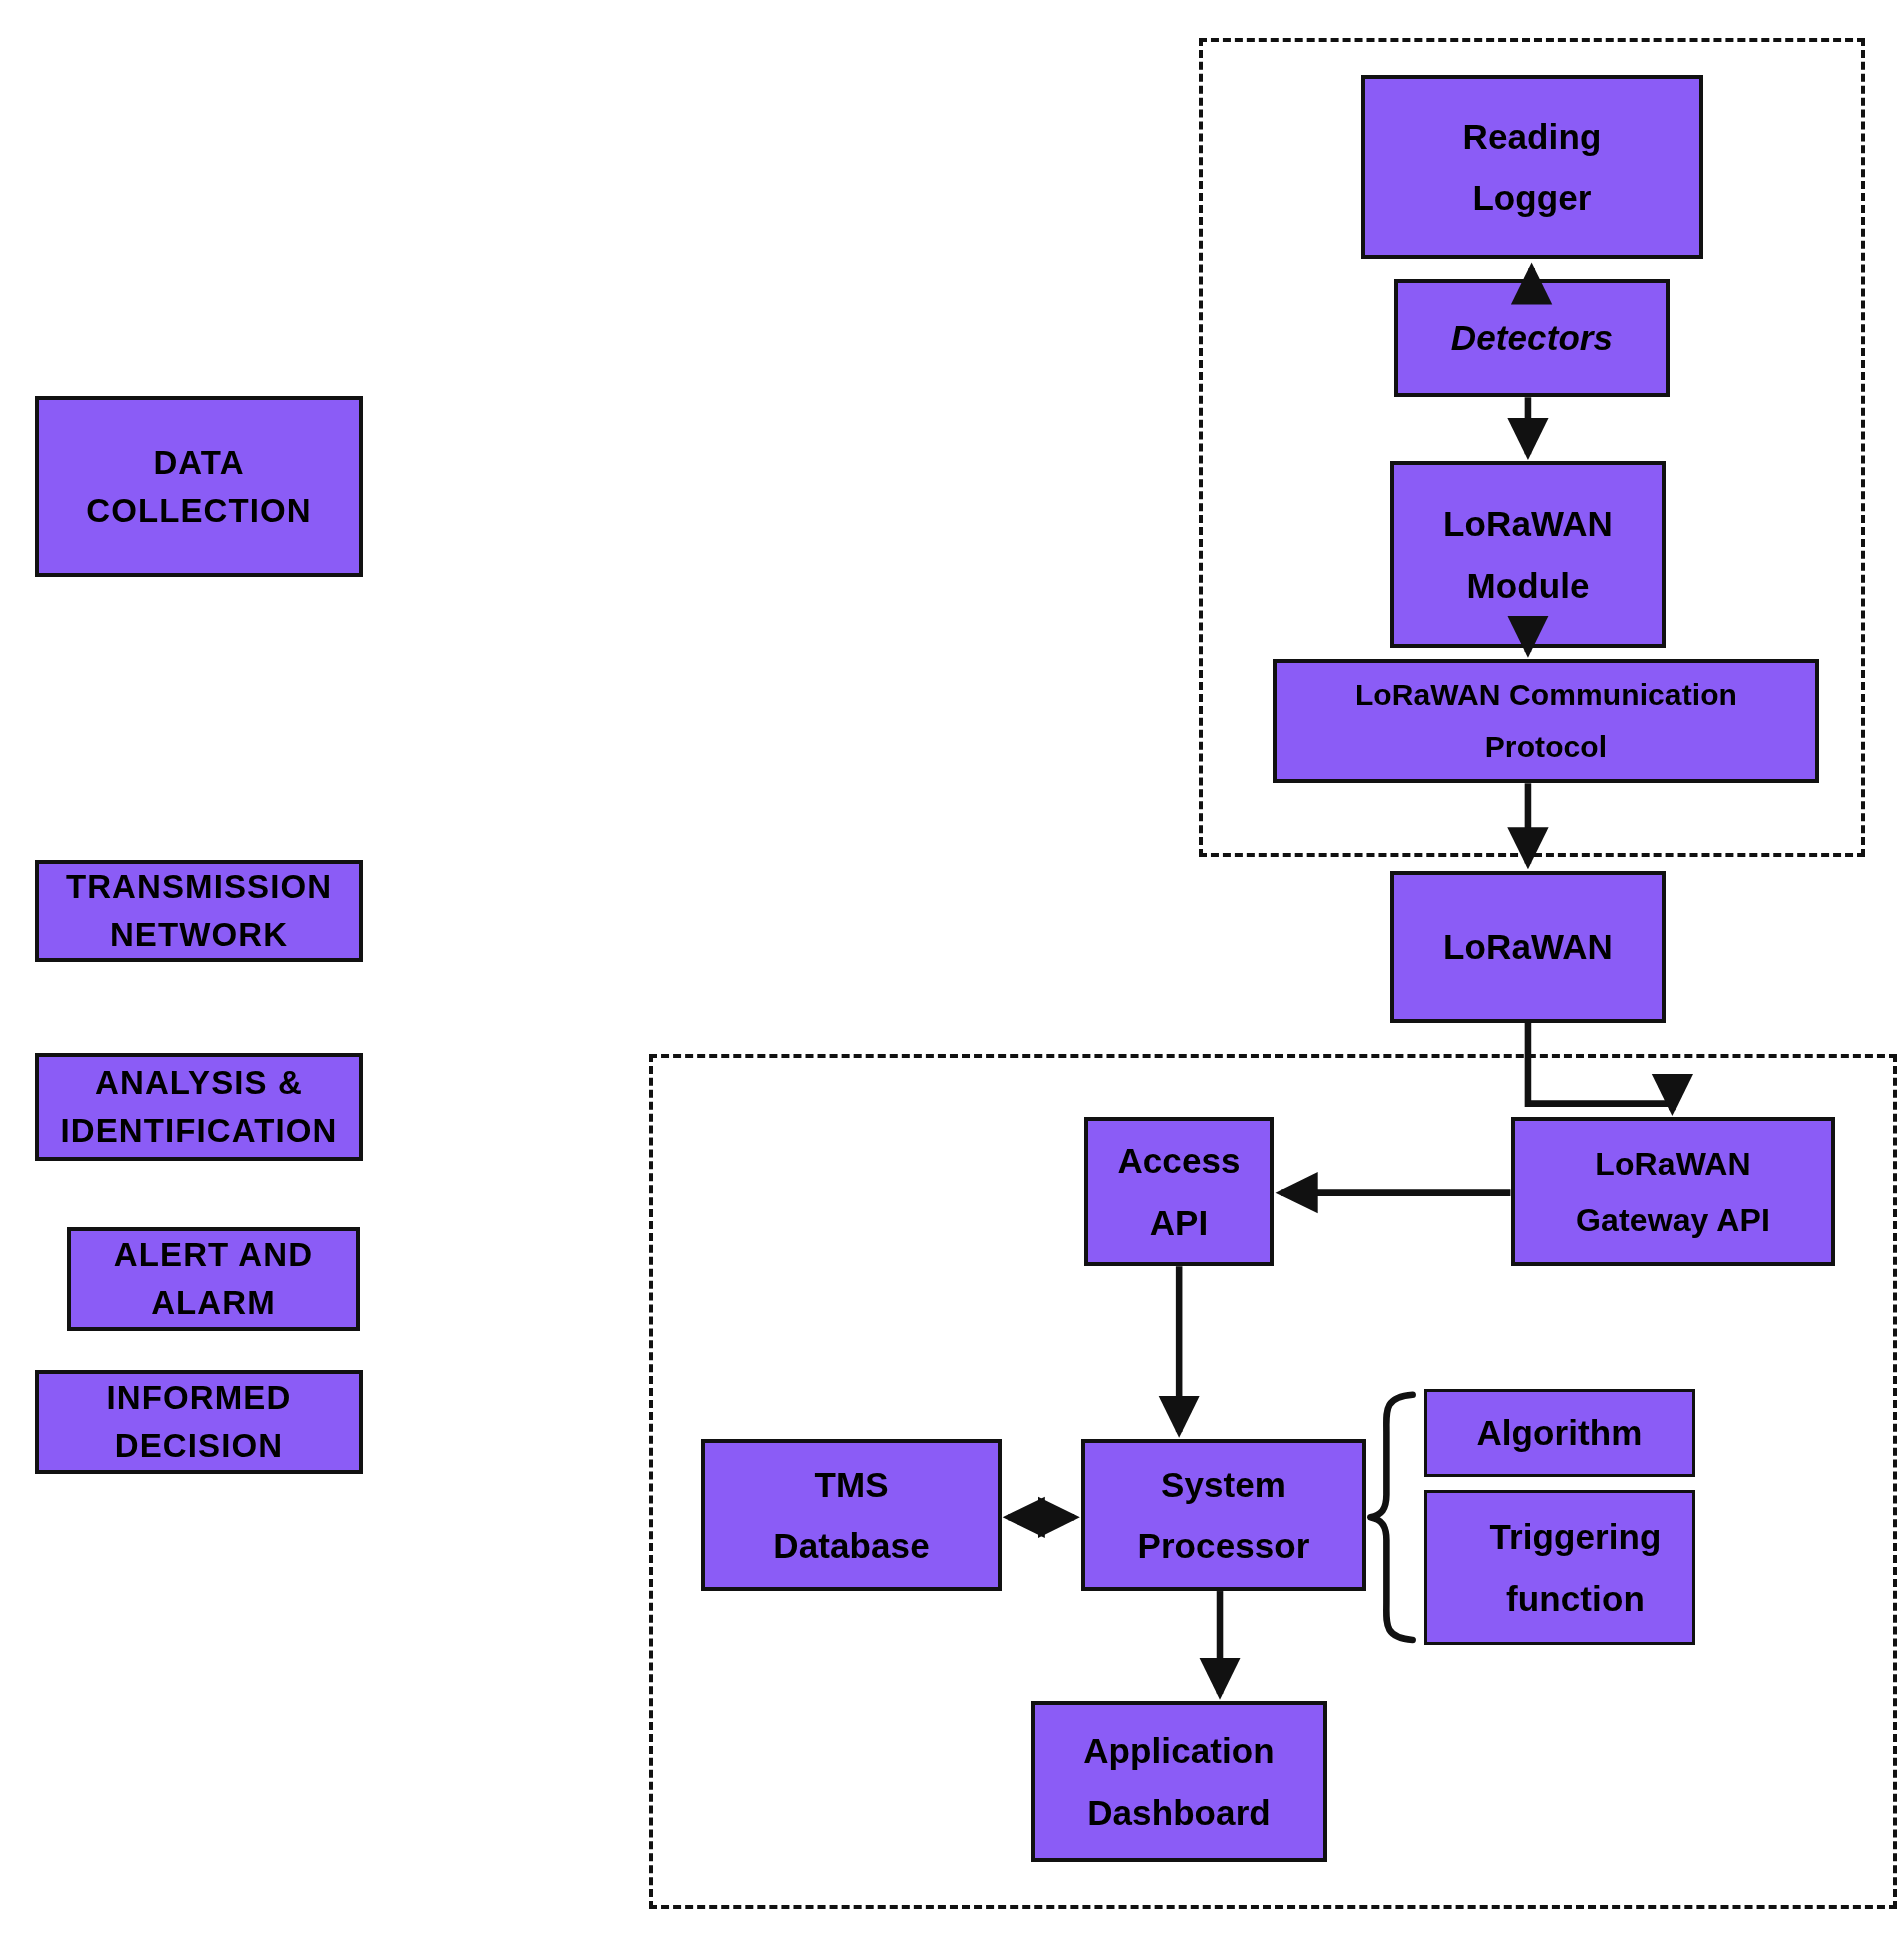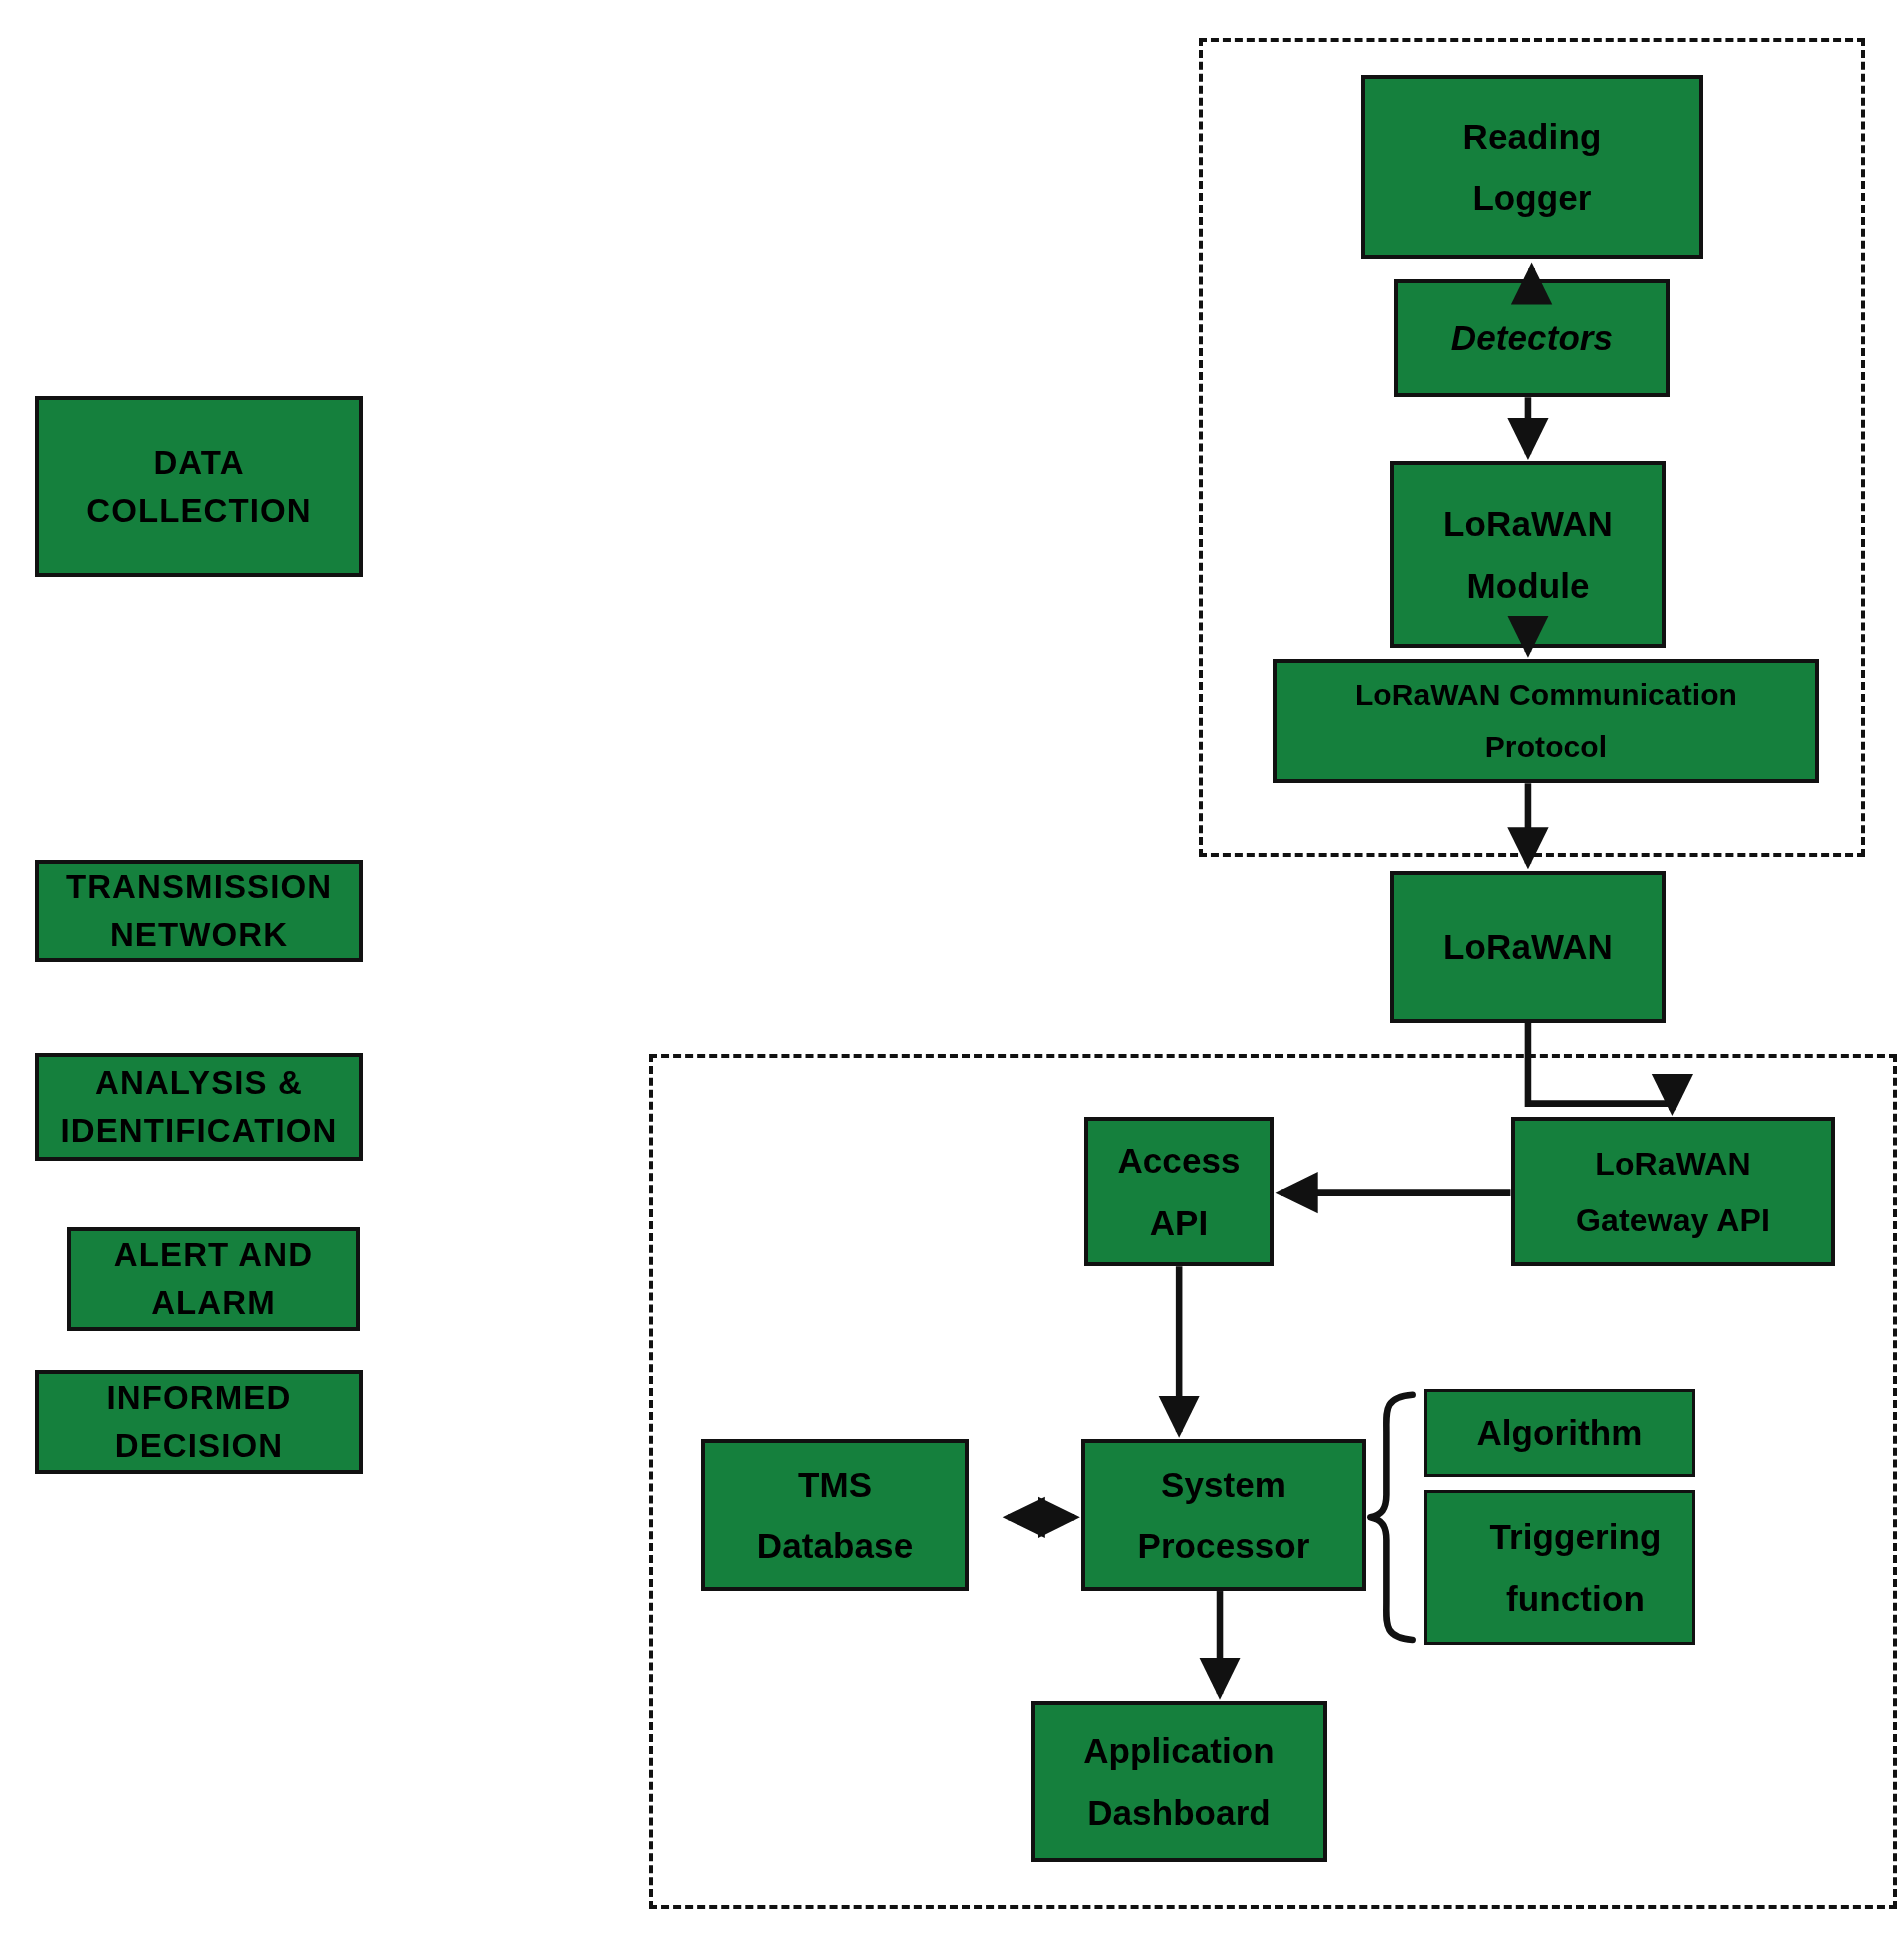--- a/index.html
+++ b/index.html
@@ -20,21 +20,21 @@
     position: absolute;
     border: 4.4px dashed #111111;
     box-sizing: border-box;
     background: transparent;
   }
   
   .node {
     position: absolute;
     box-sizing: border-box;
     border: 4.4px solid #111111;
-    background: #15803d;
+    background: #8b5cf6;
     display: flex;
     flex-direction: column;
     align-items: center;
     justify-content: center;
     text-align: center;
     color: #000000;
     font-weight: bold;
     line-height: 1.75;
     letter-spacing: 0.1px;
   }
@@ -120,21 +120,21 @@
   <div class="node n-md" style="left:1511px; top:1117px; width:324px; height:149px;">
     <span class="line">LoRaWAN</span>
     <span class="line">Gateway API</span>
   </div>
 
   <div class="node n-lg" style="left:1084px; top:1117px; width:190px; height:149px;">
     <span class="line">Access</span>
     <span class="line">API</span>
   </div>
 
-  <div class="node n-lg" style="left:701px; top:1439px; width:268px; height:152px;">
+  <div class="node n-lg" style="left:701px; top:1439px; width:301px; height:152px;">
     <span class="line">TMS</span>
     <span class="line">Database</span>
   </div>
 
   <div class="node n-lg" style="left:1081px; top:1439px; width:285px; height:152px;">
     <span class="line">System</span>
     <span class="line">Processor</span>
   </div>
 
   <div class="node n-lg thin" style="left:1424px; top:1389px; width:271px; height:88px;">

